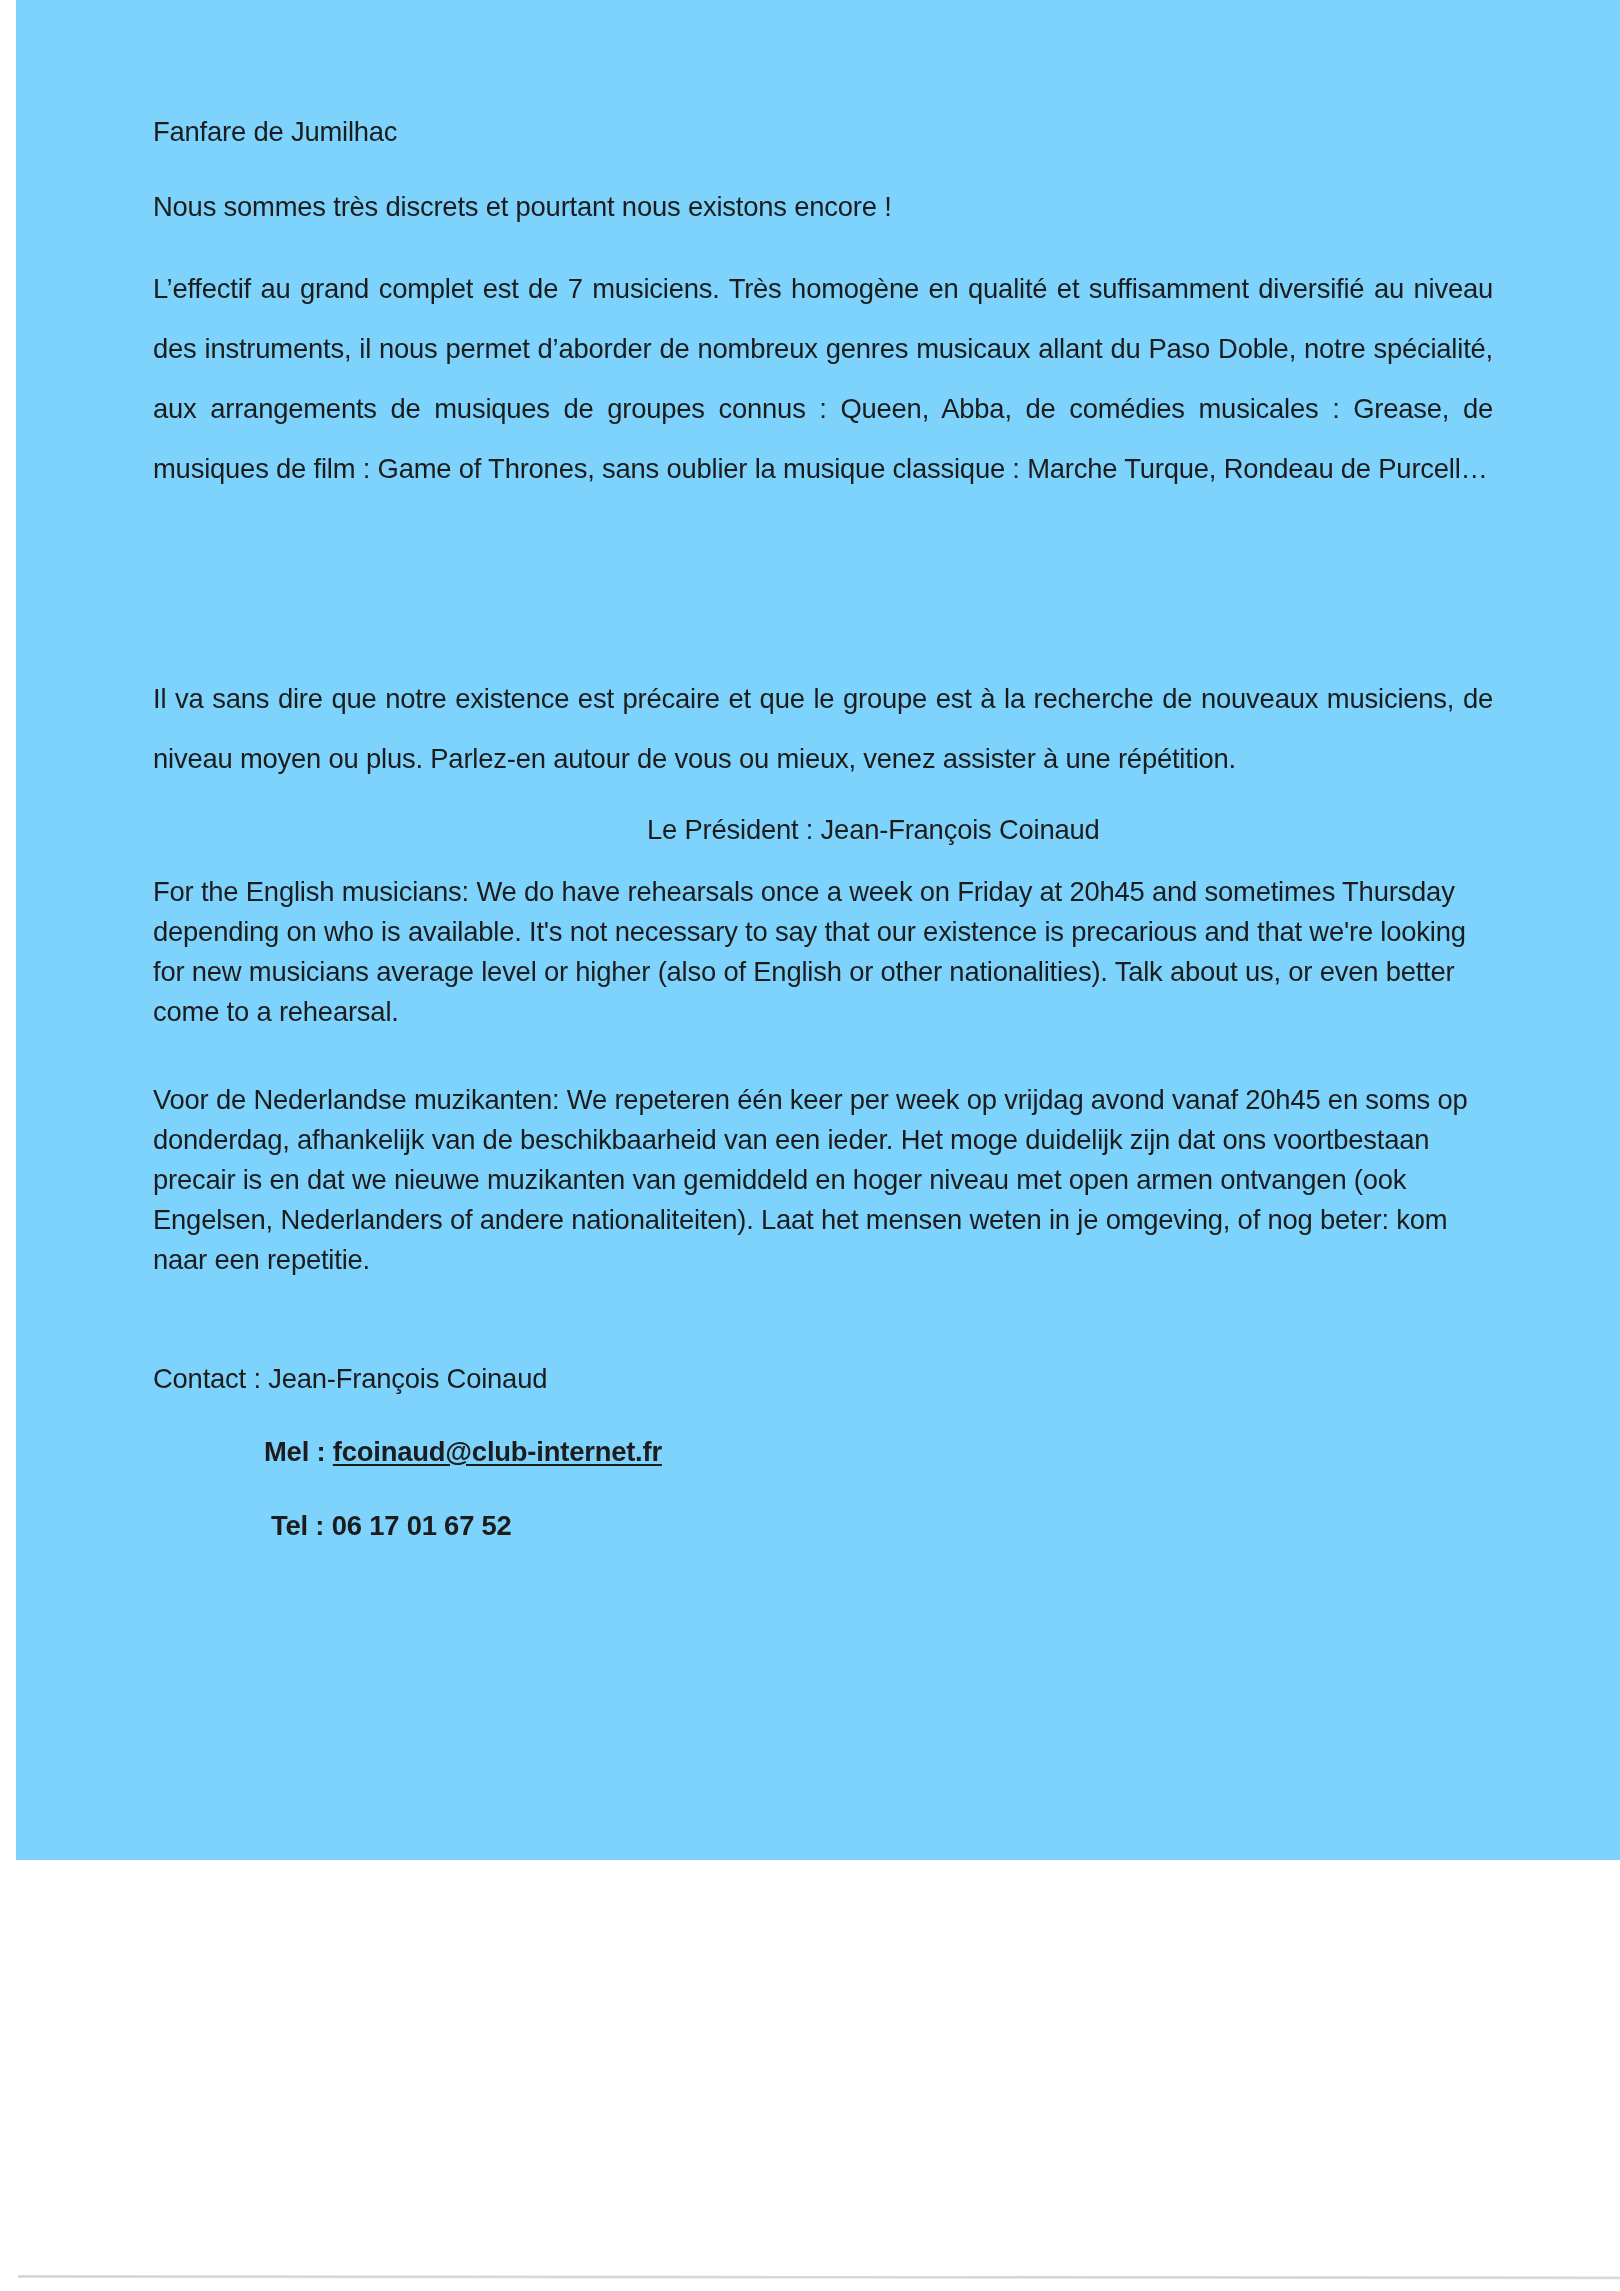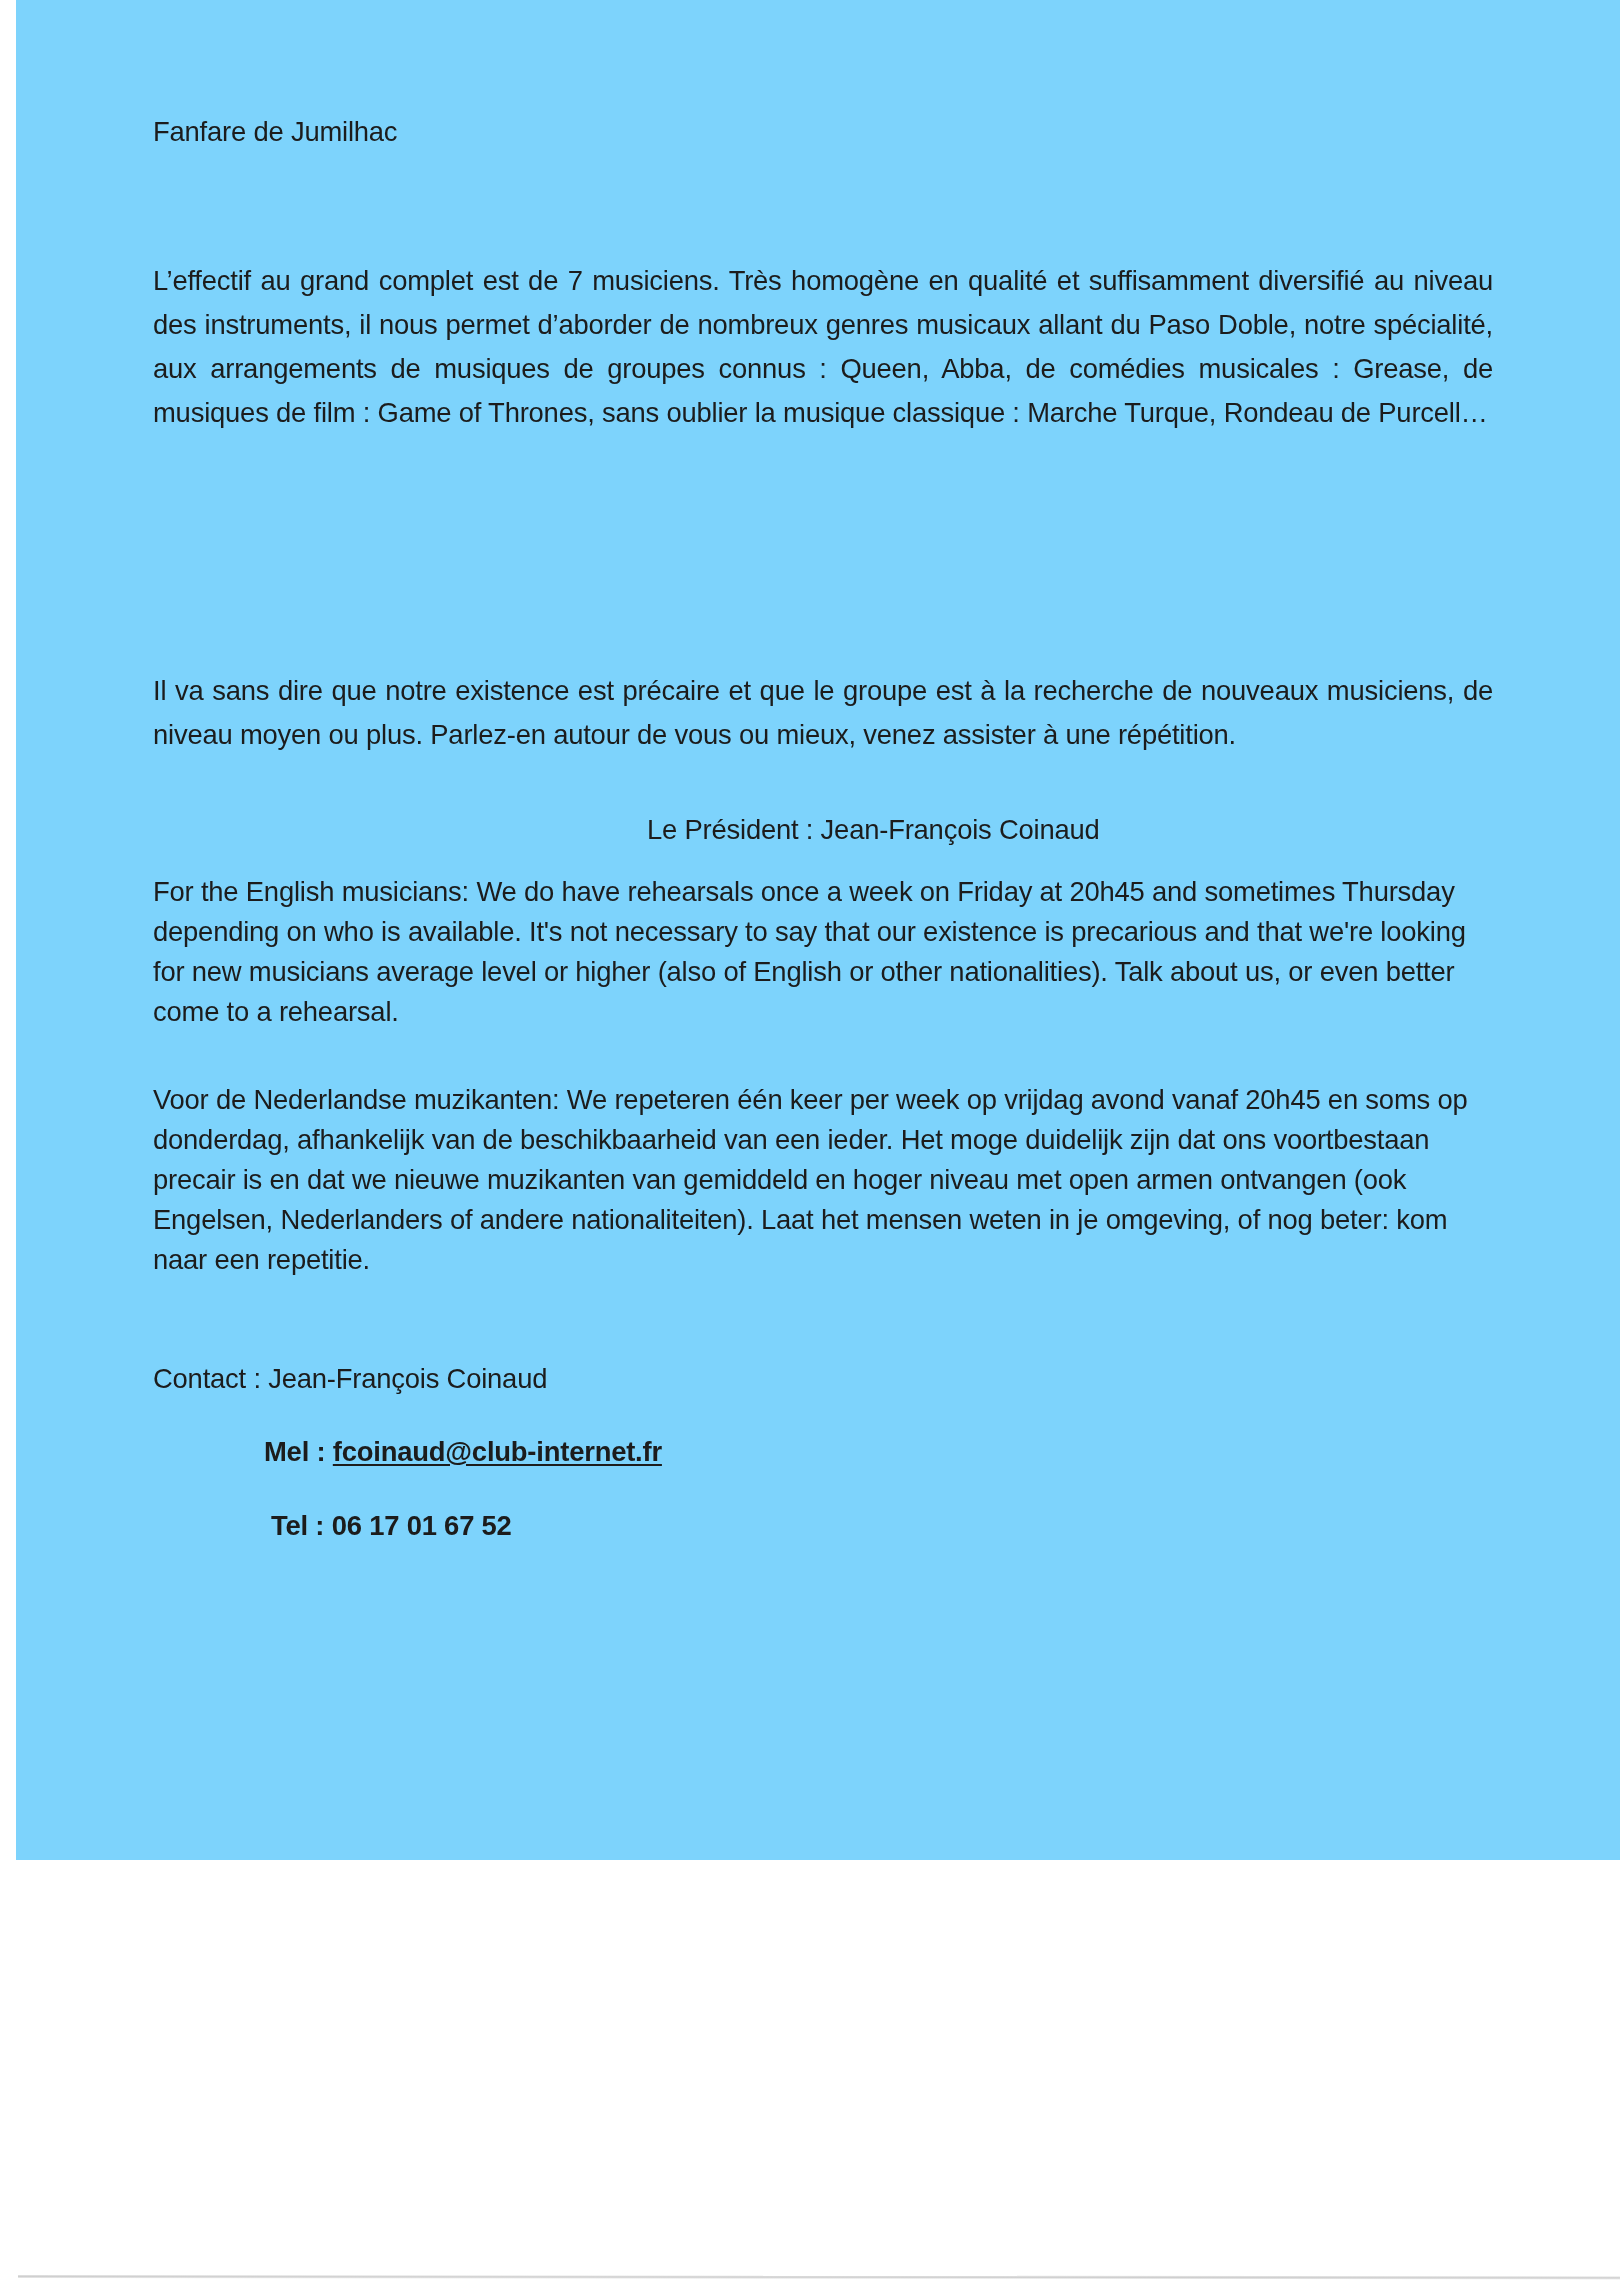--- a/index.html
+++ b/index.html
@@ -23,21 +23,21 @@
       height: 1860px;
       background: #7dd3fc;
     }
     .block {
       position: absolute;
       left: 137px;
       width: 1340px;
       margin: 0;
       letter-spacing: -0.2px;
     }
-    .fr { line-height: 44px; }
+    .fr { line-height: 60px; }
     .justify { text-align: justify; }
     .intl { line-height: 40px; }
     #title { top: 110px; line-height: 43px; }
     #tagline { top: 185px; line-height: 43px; }
     #p-effectif { top: 259px; }
     #p-repet { top: 516px; }
     #p-existence { top: 625px; margin-top: 44px; }
     #president {
       position: absolute;
       left: 621px;
@@ -74,20 +74,21 @@
       transform-origin: left center;
     }
   </style>
 </head>
 <body>
 
 <div class="page">
 
   <p class="block" id="title">Fanfare de Jumilhac</p>
 
+  <p class="block" id="tagline">Nous sommes très discrets et pourtant nous existons encore !</p>
 
   <p class="block fr justify" id="p-effectif">L’effectif au grand complet est de 7 musiciens. Très homogène en qualité et suffisamment diversifié au niveau des instruments, il nous permet d’aborder de nombreux genres musicaux allant du Paso Doble, notre spécialité, aux arrangements de musiques de groupes connus : Queen, Abba, de comédies musicales : Grease, de musiques de film : Game of Thrones, sans oublier la musique classique : Marche Turque, Rondeau de Purcell…</p>
 
 
   <p class="block fr justify" id="p-existence">Il va sans dire que notre existence est précaire et que le groupe est à la recherche de nouveaux musiciens, de niveau moyen ou plus. Parlez-en autour de vous ou mieux, venez assister à une répétition.</p>
 
   <p id="president">Le Président : Jean-François Coinaud</p>
 
   <p class="block intl" id="p-english">For the English musicians: We do have rehearsals once a week on Friday at 20h45 and sometimes Thursday depending on who is available. It's not necessary to say that our existence is precarious and that we're looking for new musicians average level or higher (also of English or other nationalities). Talk about us, or even better come to a rehearsal.</p>
 

